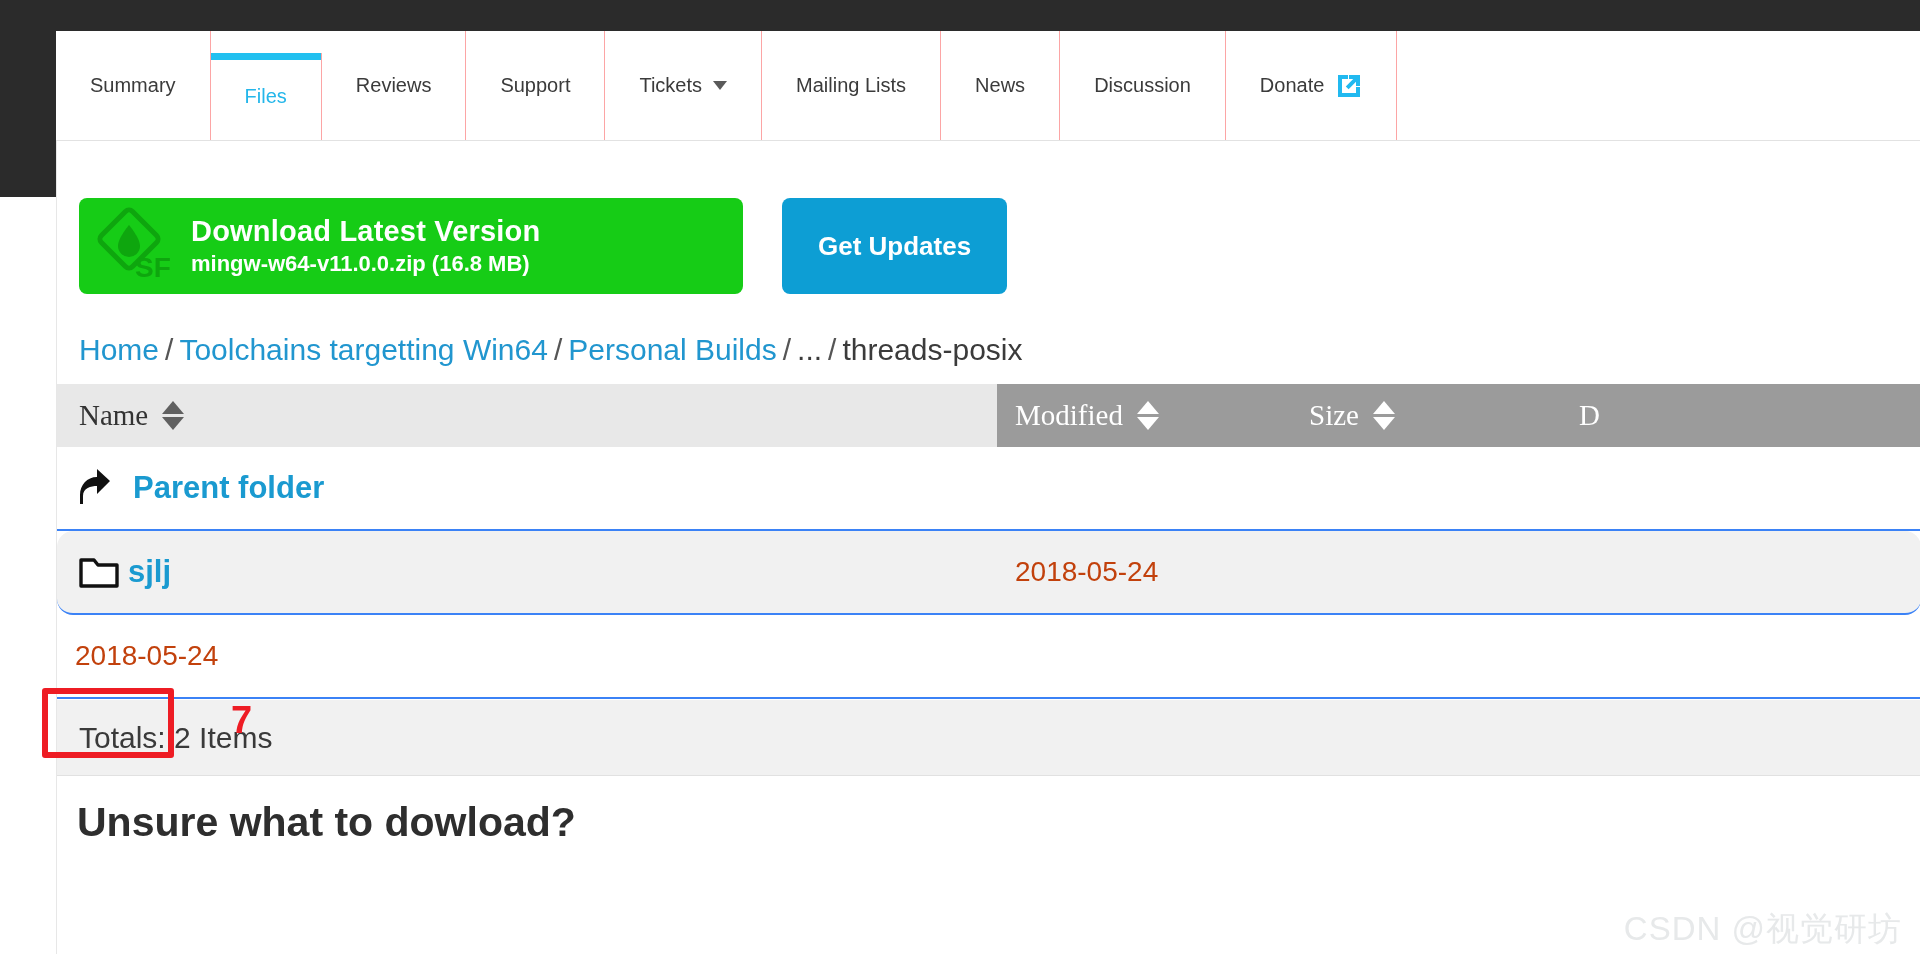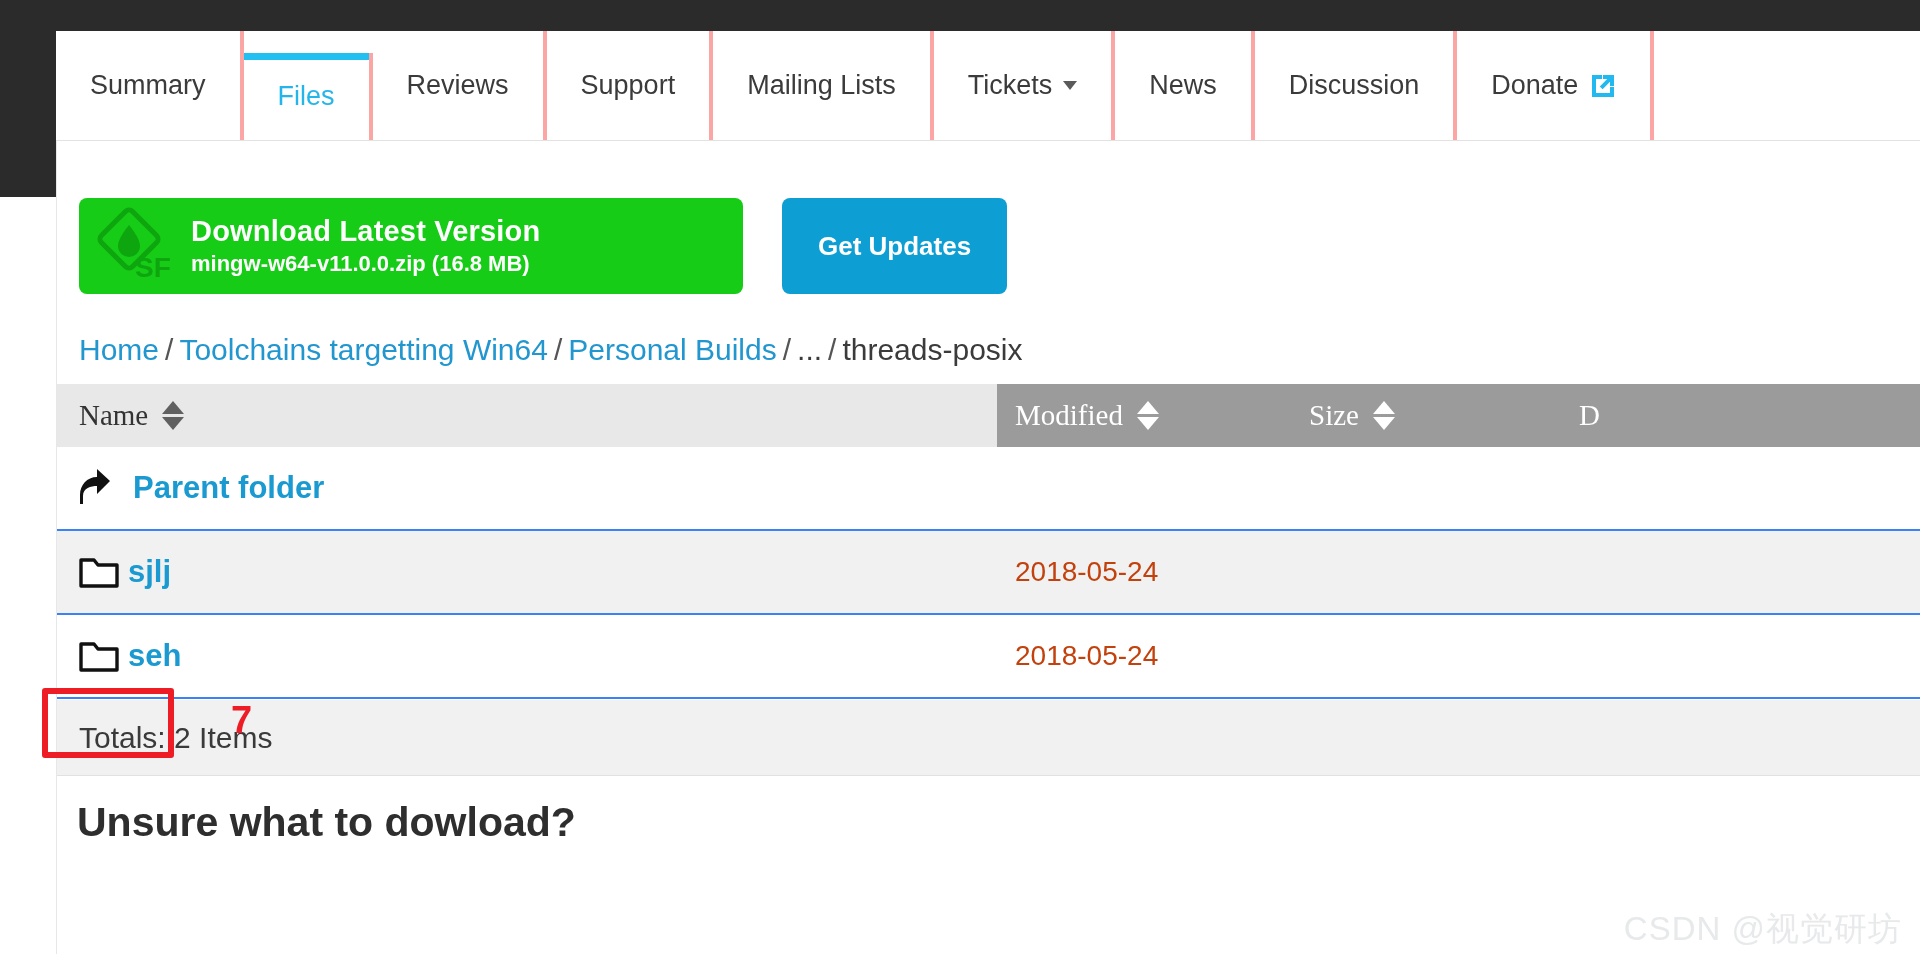--- a/index.html
+++ b/index.html
@@ -29,23 +29,23 @@
     width: 1864px; height: 110px;
     background: #ffffff;
     display: flex;
     align-items: stretch;
     border-bottom: 1px solid #e2e2e2;
   }
   .tab {
     position: relative;
     display: flex; align-items: center; justify-content: center;
     padding: 0 34px;
-    font-size: 27px;
+    font-size: 20px;
     color: #3b3b3b;
-    border-right: 4px solid #fca5a5;
+    border-right: 1px solid #fca5a5;
     white-space: nowrap;
     cursor: pointer;
     background: #ffffff;
   }
   .tab:first-child { border-left: none; }
   .tab.active { color: #24b6ea; margin-top: 22px; }
   .tab.active::before {
     content: "";
     position: absolute; left: 0; right: 0; top: 0;
     height: 7px; background: #21c0f0;
@@ -159,21 +159,21 @@
   .sorter i.down { border-top: 13px solid #606060; }
   .th.mod .sorter i.up, .th.size .sorter i.up { border-bottom-color: #ffffff; }
   .th.mod .sorter i.down, .th.size .sorter i.down { border-top-color: #ffffff; }
 
   .trow {
     display: flex; align-items: center;
     height: 84px;
     border-bottom: 2px solid #3b82f6;
     background: #ffffff;
   }
-  .trow.alt { background: #f1f1f1; }
+  .trow.alt { background: #f1f1f1; border-radius: 16px; }
   .cell-name {
     width: 940px; padding-left: 22px;
     display: flex; align-items: center;
     font-size: 31px;
   }
   .cell-mod {
     width: 290px; padding-left: 18px;
     font-size: 28px; color: #c2410c;
   }
   .cell-size { width: 270px; }
@@ -250,25 +250,25 @@
       <div class="tab active">
         <span>Files</span>
       </div>
       <div class="tab">
         <span>Reviews</span>
       </div>
       <div class="tab">
         <span>Support</span>
       </div>
       <div class="tab">
-        <span>Mailing Lists</span>
-      </div>
-      <div class="tab">
         <span>Tickets</span>
         <span class="caret"></span>
+      </div>
+      <div class="tab">
+        <span>Mailing Lists</span>
       </div>
       <div class="tab">
         <span>News</span>
       </div>
       <div class="tab">
         <span>Discussion</span>
       </div>
       <div class="tab">
         <span>Donate</span>
         <span class="ext-icon">
@@ -357,28 +357,20 @@
                   <path d="M2 29 L2 3 L15 3 L19 8 L38 8 L38 29 Z" fill="#ffffff" stroke="#111111" stroke-width="3.4" stroke-linejoin="round"></path>
                 </svg>
               </span>
               <a class="link">sjlj</a>
             </div>
             <div class="cell-mod">2018-05-24</div>
             <div class="cell-size"></div>
             <div class="cell-dl"></div>
           </div>
           <div class="trow">
-            <div class="cell-name">
-              <span class="folder-ico">
-                <svg viewBox="0 0 40 31" width="40" height="31">
-                  <path d="M2 29 L2 3 L15 3 L19 8 L38 8 L38 29 Z" fill="#ffffff" stroke="#111111" stroke-width="3.4" stroke-linejoin="round"></path>
-                </svg>
-              </span>
-              <a class="link">seh</a>
-            </div>
             <div class="cell-mod">2018-05-24</div>
             <div class="cell-size"></div>
             <div class="cell-dl"></div>
           </div>
         </div>
 
     </div>
 
     <div class="totals">
       <span>Totals: 2 Items</span>

